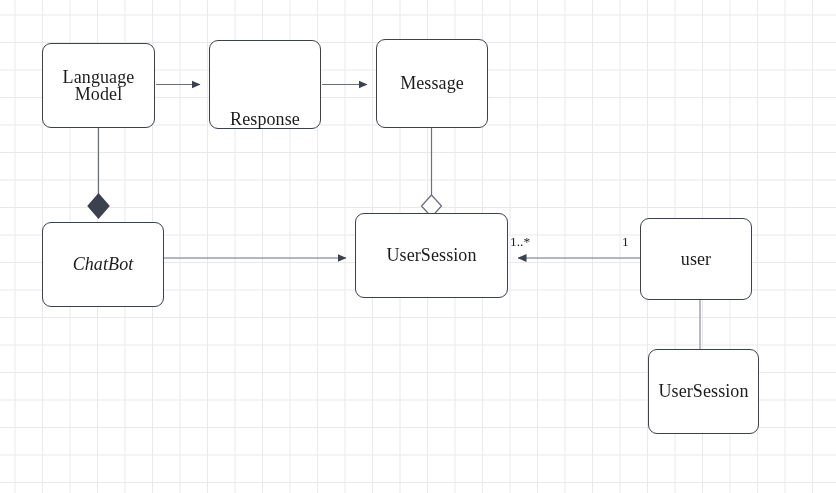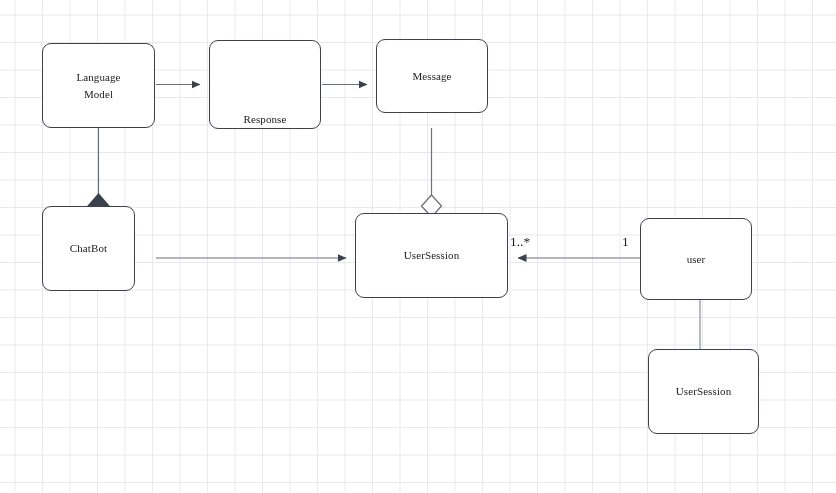--- a/index.html
+++ b/index.html
@@ -35,21 +35,21 @@
     position: absolute;
     box-sizing: border-box;
     background: #ffffff;
     border: 1.6px solid #3b414d;
     border-radius: 9px;
     display: flex;
     align-items: center;
     justify-content: center;
     text-align: center;
     color: #1c1c1c;
-    font-size: 11px;
+    font-size: 18px;
     line-height: 17px;
     letter-spacing: .1px;
     z-index: 2;
   }
   .node-label {
     display: block;
     padding: 0 6px;
     white-space: pre-line;
   }
   .edge-label {
@@ -106,25 +106,25 @@
 
   <div class="node" style="left:42px; top:43px; width:113px; height:85px;">
     <span class="node-label">Language
 Model</span>
   </div>
 
   <div class="node" style="left:209px; top:40px; width:112px; height:89px;align-items:flex-end;">
     <span class="node-label">Response</span>
   </div>
 
-  <div class="node" style="left:376px; top:39px; width:112px; height:74px;">
+  <div class="node" style="left:376px; top:39px; width:112px; height:89px;">
     <span class="node-label">Message</span>
   </div>
 
-  <div class="node" style="left:42px; top:206px; width:93px; height:85px;">
+  <div class="node" style="left:42px; top:222px; width:122px; height:85px;font-style:italic;">
     <span class="node-label">ChatBot</span>
   </div>
 
   <div class="node" style="left:355px; top:213px; width:153px; height:85px;justify-content:center;">
     <span class="node-label">UserSession</span>
   </div>
 
   <div class="node" style="left:640px; top:218px; width:112px; height:82px;">
     <span class="node-label">user</span>
   </div>

